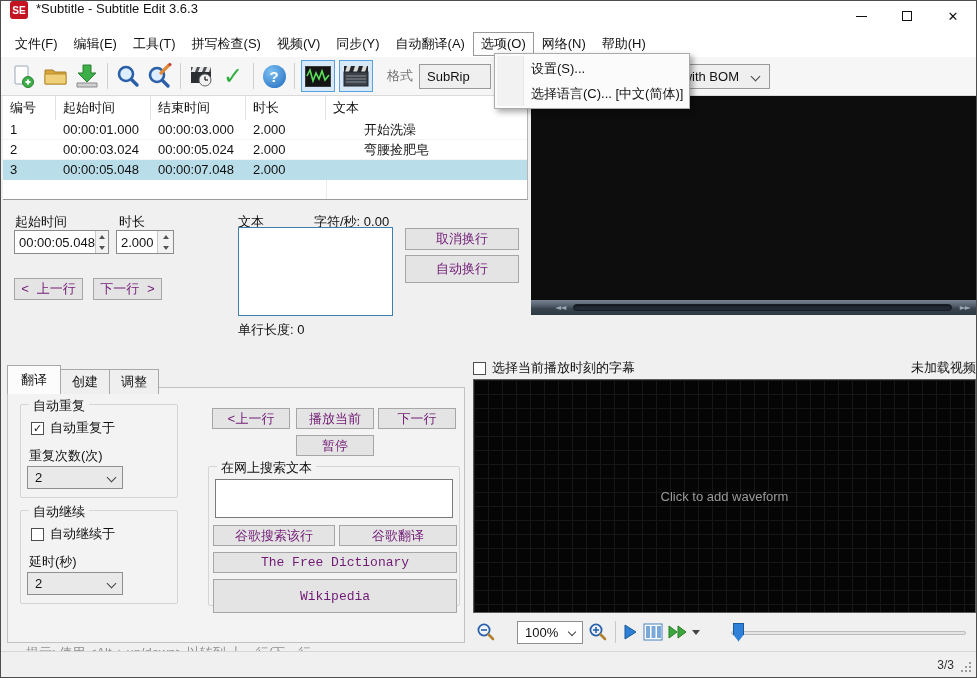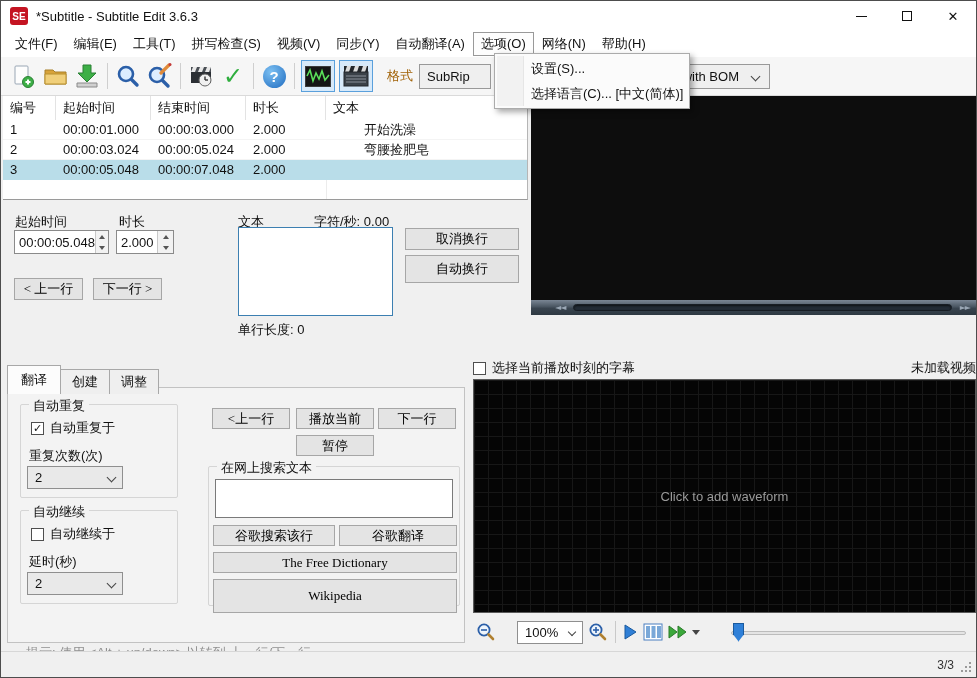--- a/index.html
+++ b/index.html
@@ -1,20 +1,20 @@
 <!DOCTYPE html>
 <html><head>
 <meta charset="utf-8">
 <style>
   * { margin:0; padding:0; box-sizing:border-box; }
   html,body { width:977px; height:678px; background:#888; font-family:"Liberation Sans","DejaVu Sans",sans-serif; }
   .window { position:relative; width:977px; height:678px; background:#f0f0f0; border:1px solid #4d4d4d; overflow:hidden; }
 
   
-  .titlebar { height:30px; background:#fff; display:flex; align-items:center; }
+  .titlebar { height:30px; background:#fff; display:flex; align-items:flex-start; }
   .app-icon { width:18px; height:18px; margin:0 8px 0 9px; background:#c41422; border-radius:3px; color:#fff; font-size:10px; font-weight:bold; display:flex; align-items:center; justify-content:center; }
   .title-text { font-size:13px; color:#111; }
   .win-btns { margin-left:auto; display:flex; height:100%; }
   .wbtn { width:46px; height:100%; display:flex; align-items:center; justify-content:center; font-size:13px; color:#111; }
   .min-glyph { width:11px; height:1px; background:#111; display:block; }
   .max-glyph { width:10px; height:10px; border:1px solid #111; display:block; }
 
   
   .menubar { height:26px; background:#fff; display:flex; align-items:center; padding-left:6px; font-size:13px; color:#111; }
   .menu-item { padding:3px 8px; }
@@ -25,21 +25,21 @@
   .dropdown::before { content:''; position:absolute; left:2px; top:2px; bottom:2px; width:26px; background:#f2f2f2; border-right:1px solid #e6e6e6; }
   .dd-item { position:relative; height:25px; line-height:25px; padding-left:36px; font-size:13px; color:#111; }
 
   
   .toolbar { position:relative; height:39px; background:#f6f6f6; border-bottom:1px solid #dadada; display:flex; align-items:center; padding-left:6px; }
   .tool-btn { width:32px; height:32px; display:flex; align-items:center; justify-content:center; }
   .tool-btn.active { width:34px; height:32px; border:1px solid #5aa0dc; background:#d7e9f9; margin:0 2px; }
   .tool-sep { width:1px; height:26px; background:#cfcfcf; margin:0 4px; }
   .check-glyph { color:#2fae3e; font-size:24px; font-weight:bold; line-height:1; font-family:"DejaVu Sans",sans-serif; }
   .help-circle { width:23px; height:23px; border-radius:50%; background:radial-gradient(circle at 35% 30%, #7cc0f2, #1f6bc0); color:#fff; font-weight:bold; font-size:15px; display:flex; align-items:center; justify-content:center; }
-  .format-label { font-size:13px; margin:0 6px 0 12px; color:#a16207; }
+  .format-label { font-size:13px; margin:0 6px 0 12px; color:#737373; }
   .combo { position:relative; background:#efefef; border:1px solid #999; font-size:13px; height:25px; display:flex; align-items:center; padding:0 20px 0 7px; color:#111; }
   .chev { position:absolute; right:7px; top:8px; width:7px; height:7px; border-right:1.5px solid #444; border-bottom:1.5px solid #444; transform:rotate(45deg); }
   .format-combo { width:72px; }
   .enc-combo { position:absolute; left:597px; top:7px; width:172px; justify-content:flex-end; padding-right:30px; }
   .enc-combo .chev { right:10px; }
 
   
   .list-table { position:absolute; left:2px; top:95px; width:525px; height:104px; background:#fff; border-right:1px solid #b5b5b5; border-bottom:1px solid #9a9a9a; font-size:13px; color:#111; }
   .t-grid { display:grid; grid-template-columns:53px 95px 95px 80px 1fr; }
   .th-row { height:24px; }
@@ -55,21 +55,21 @@
   
   .edit-panel { position:absolute; left:0; top:200px; width:529px; height:147px; font-size:13px; color:#111; }
   .lbl { position:absolute; }
   .spinbox { position:absolute; height:24px; background:#fff; border:1px solid #8a8a8a; display:flex; align-items:center; }
   .spin-val { flex:1; padding-left:4px; font-size:13px; }
   .spin-btns { width:16px; height:100%; display:flex; flex-direction:column; border-left:1px solid #c8c8c8; }
   .spin-up,.spin-dn { flex:1; display:flex; align-items:center; justify-content:center; background:#f2f2f2; }
   .spin-up::after { content:''; border:3px solid transparent; border-bottom:4px solid #555; margin-top:-3px; }
   .spin-dn::after { content:''; border:3px solid transparent; border-top:4px solid #555; margin-bottom:-3px; }
   .edit-textarea { position:absolute; left:237px; top:26px; width:155px; height:89px; background:#fff; border:1px solid #3c7fb1; resize:none; font-family:inherit; }
-  .btn { background:#e4e4e4; border:1px solid #a6a6a6; font-size:13px; color:#000000; display:flex; align-items:center; justify-content:center; font-family:Liberation Serif, serif; }
+  .btn { background:#e4e4e4; border:1px solid #a6a6a6; font-size:13px; color:#701a75; display:flex; align-items:center; justify-content:center; font-family:Liberation Mono, monospace; }
 
   
   .video-panel { position:absolute; left:530px; top:95px; width:447px; height:246px; }
   .video-screen { height:204px; background:#0d0d0d; }
   .seek-row { height:15px; background:linear-gradient(#7a8694,#4a5662 45%,#39444f 55%,#2e3942); display:flex; align-items:center; padding:0 8px 0 24px; }
   .seek-arrow { font-size:8px; color:#9aa7b5; letter-spacing:-1px; font-family:"DejaVu Sans",sans-serif; line-height:1; }
   .seek-groove { flex:1; height:7px; margin:0 8px; background:#222b35; border:1px solid #171d24; border-radius:4px; box-shadow:inset 0 1px 2px rgba(0,0,0,.6); }
   .ctrl-row { position:relative; height:27px; background:linear-gradient(#55626f,#2c3844 40%,#121a23 75%,#0a1118); }
   .play-circle { position:absolute; left:24px; top:-9px; width:30px; height:30px; border-radius:50%; background:radial-gradient(circle at 35% 30%,#9fd4f5,#3d8ed0 45%,#11508f 85%); border:2px solid #0a2d52; display:flex; align-items:center; justify-content:center; z-index:2; }
   .play-circle::after { content:''; border:6px solid transparent; border-left:9px solid #fff; margin-left:6px; }

